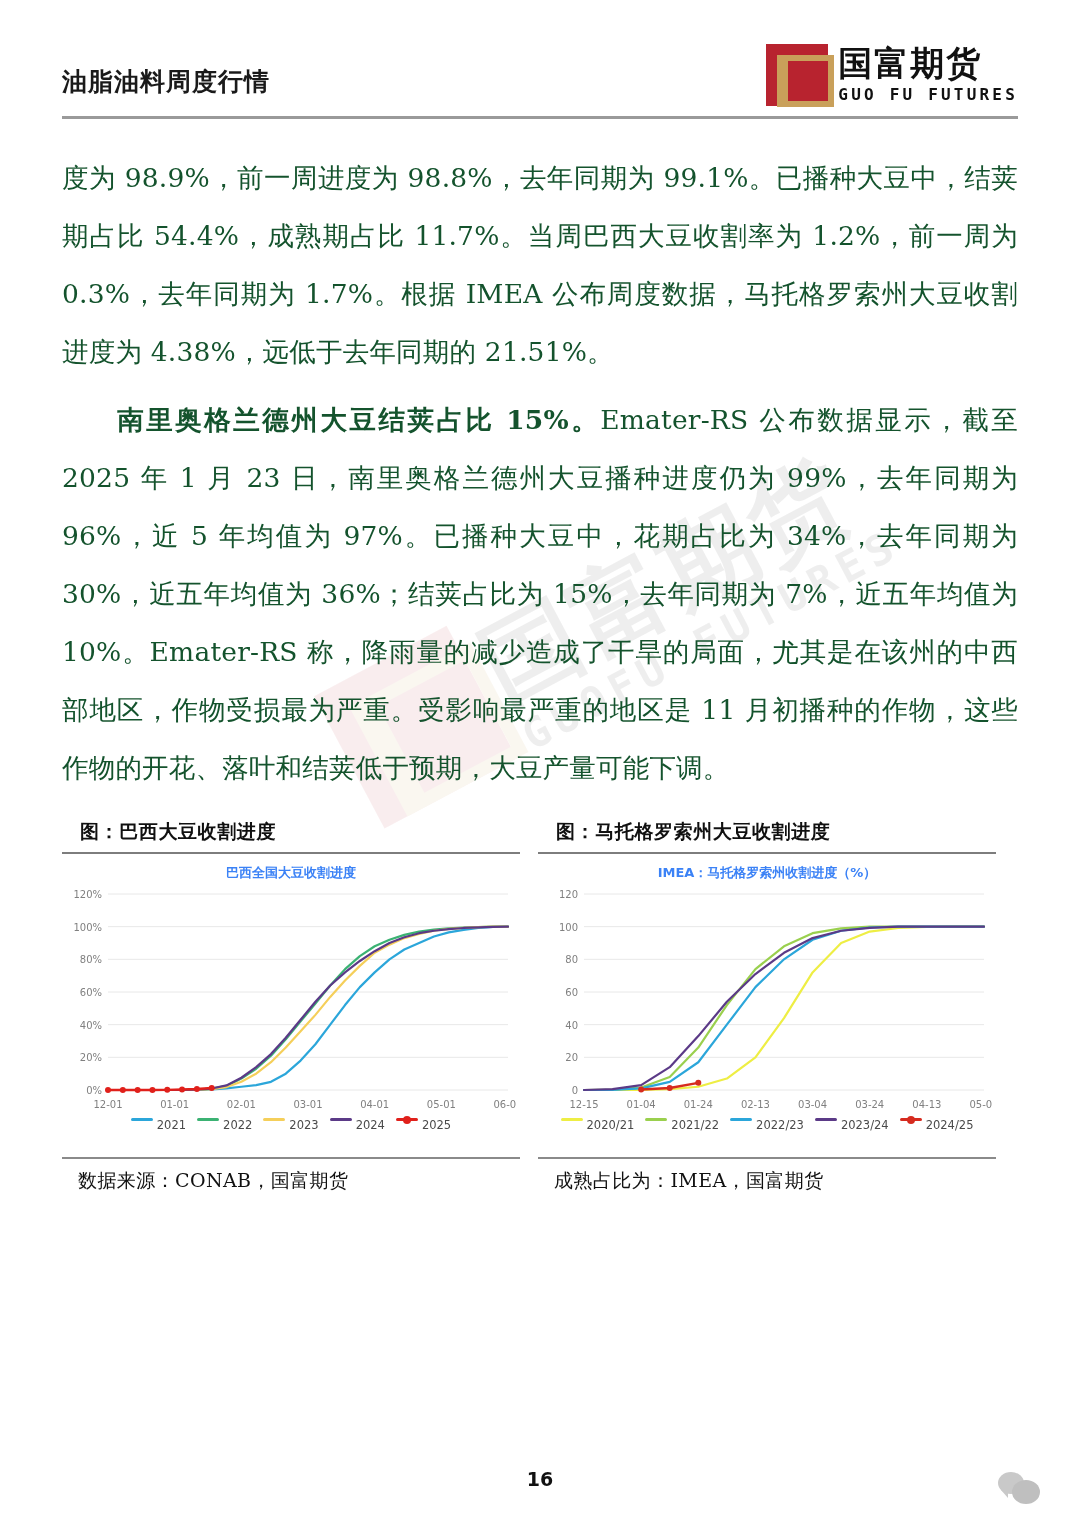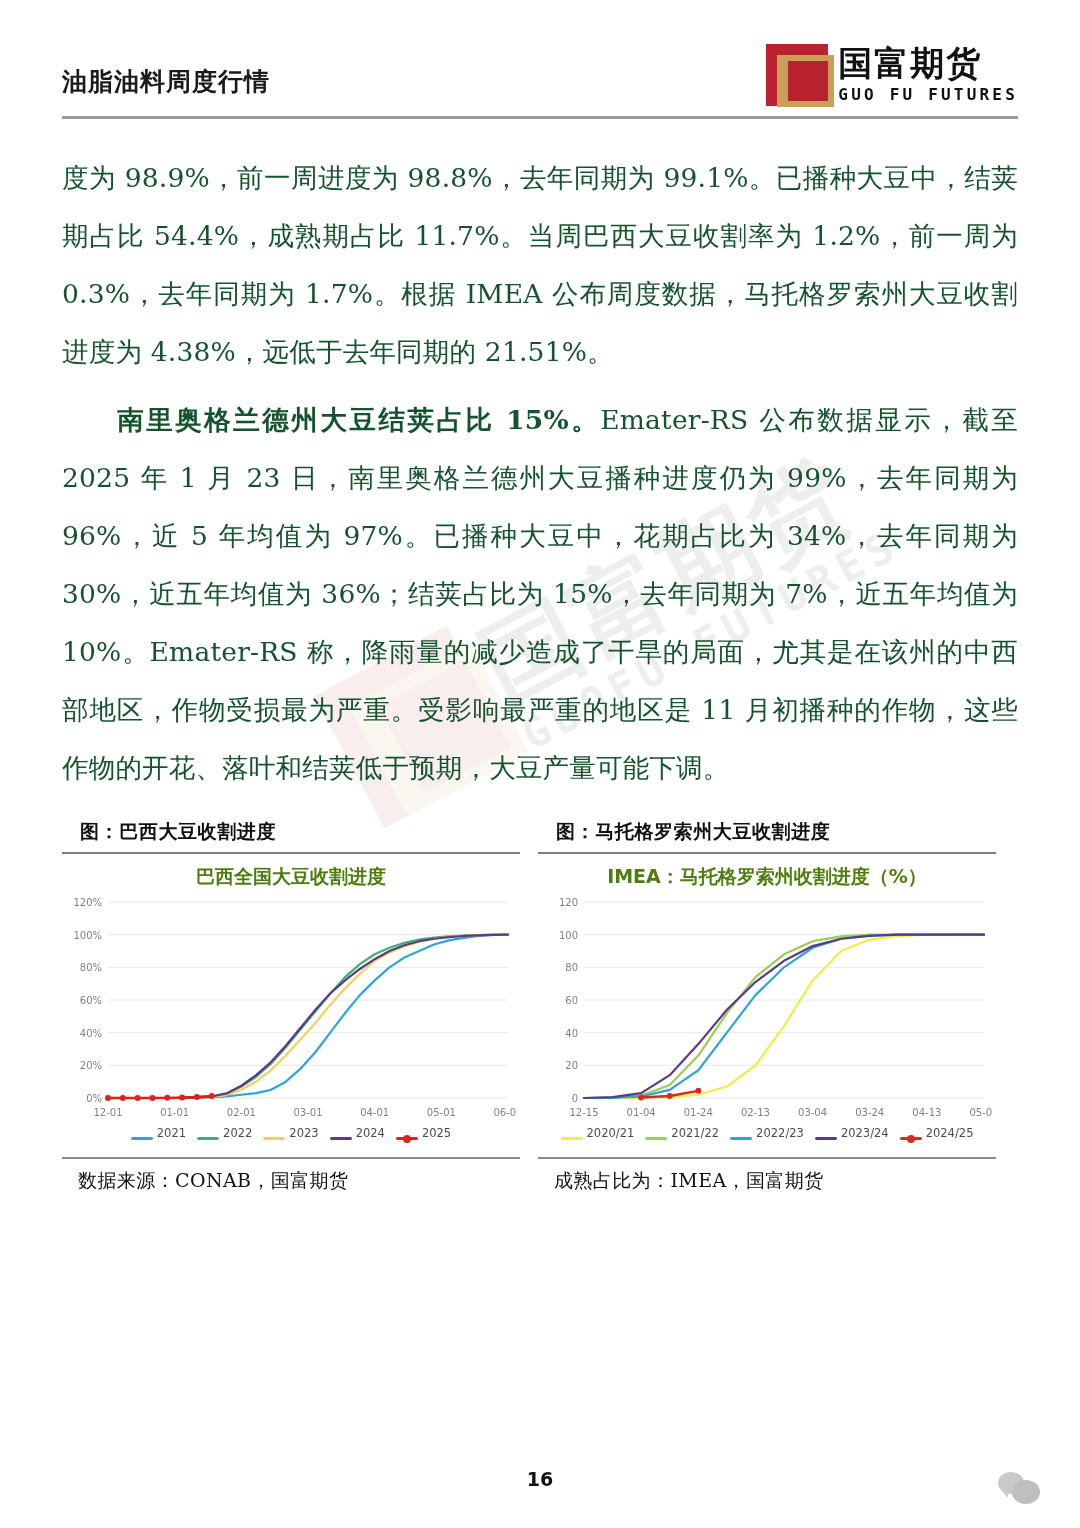--- a/index.html
+++ b/index.html
@@ -82,30 +82,30 @@
   .figures { position:relative; z-index:2; display:flex; gap: 18px; padding: 18px 62px 0 62px; }
   .fig { width: 458px; }
   .fig-title {
     font-size: 19px; font-weight: 700; color:#101010; letter-spacing: .6px;
     padding: 4px 0 7px 18px;
     font-family:"DejaVu Serif","Liberation Serif",serif;
   }
   .fig-rule { height: 2px; background:#7d7d7d; }
   .chart-box { height: 300px; padding: 6px 4px 0 4px; position:relative; }
   .chart-head {
-    text-align:center; font-size: 19px; color:#4d7c0f; font-weight:700;
+    text-align:center; font-size: 13px; color:#3b82f6; font-weight:700;
     font-family:"DejaVu Sans","Liberation Sans",sans-serif; padding: 4px 0 2px 0;
   }
   .plot-wrap { position:relative; height: 232px; }
   svg.plot { display:block; width:100%; height:100%; }
   .legend {
     display:flex; justify-content:center; align-items:center; gap: 11px;
     padding-top: 2px; flex-wrap:nowrap;
   }
-  .lg-item { display:flex; align-items:flex-end; gap:4px; }
+  .lg-item { display:flex; align-items:flex-start; gap:4px; }
   .lg-swatch { width: 22px; height: 3px; display:block; border-radius:2px; }
   .lg-swatch.mk { position:relative; }
   .lg-swatch.mk:after{
     content:""; position:absolute; left:7px; top:-2.5px;
     width:8px; height:8px; border-radius:50%; background: currentColor;
   }
   .lg-label {
     font-size: 11.5px; color:#4a4a4a;
     font-family:"DejaVu Sans","Liberation Sans",sans-serif;
   }

